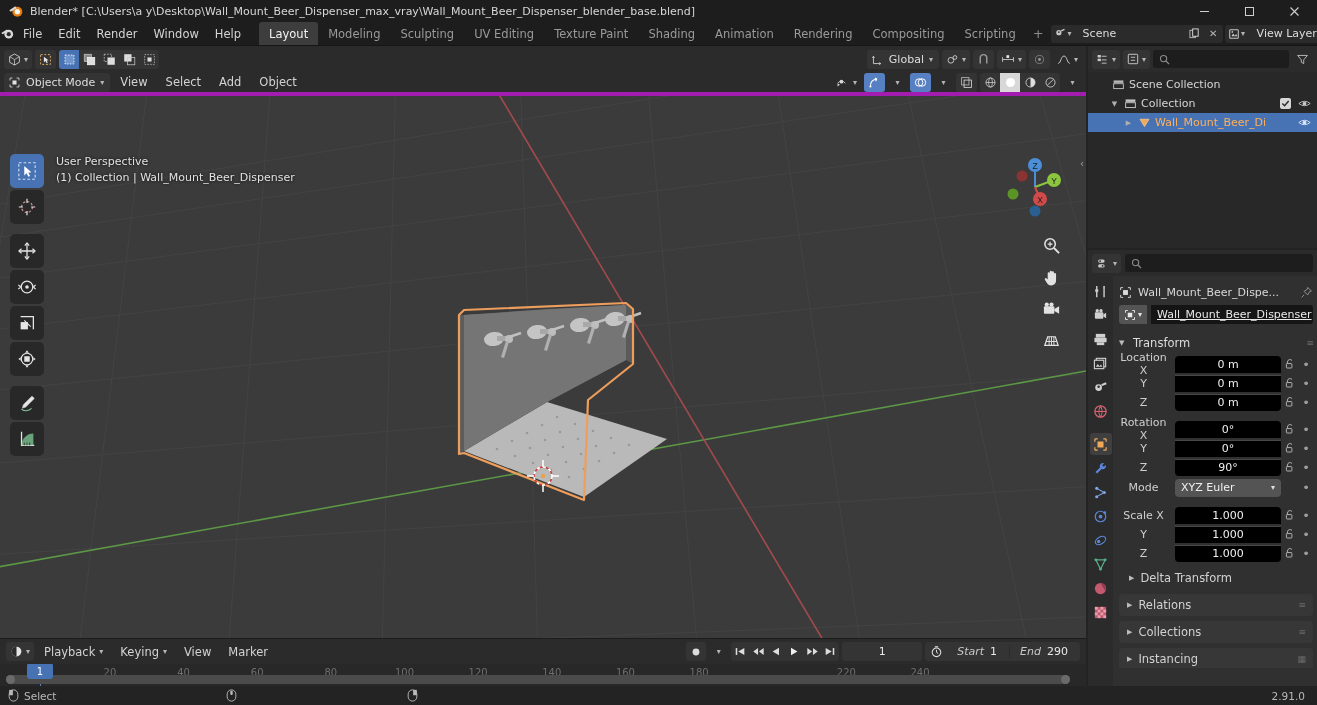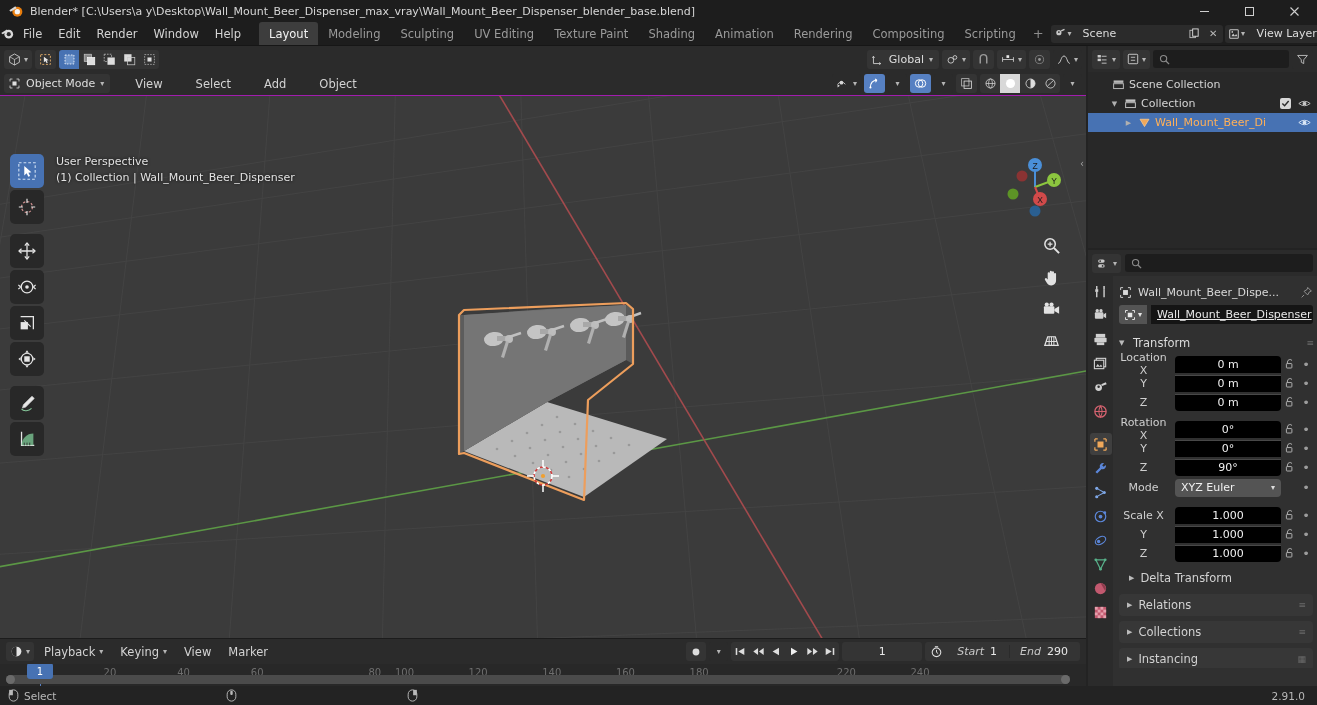--- a/index.html
+++ b/index.html
@@ -62,22 +62,22 @@
   .viewport-wrap {
     position: absolute; left: 0; top: 46px; width: 1086px; height: 592px;
     background: #303030;
   }
   .vp-header {
     height: 26px; background: #2b2b2b; display: flex; align-items: center;
     padding: 0 4px; gap: 3px; position: relative; z-index: 6;
   }
   .vp-subheader {
     height: 24px; background: #2b2b2b; display: flex; align-items: center;
-    padding: 0 4px; gap: 17px; position: relative; z-index: 6;
-    border-bottom: 1px solid #a21caf;
+    padding: 0 4px; gap: 2px; position: relative; z-index: 6;
+    border-bottom: 4px solid #a21caf;
   }
   .hbtn {
     height: 19px; min-width: 19px; background: #2b2b2b; border-radius: 3px;
     display: flex; align-items: center; justify-content: center; padding: 0 4px;
     color: #d0d0d0; font-size: 11px; gap: 3px;
   }
   .hbtn.boxed { background: #343434; }
   .hbtn.lit { background: #5680c2; }
   .seg { display: flex; background: #343434; border-radius: 3px; overflow: hidden; }
   .seg .sbtn {
@@ -824,21 +824,21 @@
           <span class="val">290</span>
         </div>
       </div>
     </div>
 
     <div class="tl-track">
       <div id="tl-ticks">
           <div class="tick-label" style="left: 109.958px;">20</div>
           <div class="tick-label" style="left: 183.598px;">40</div>
           <div class="tick-label" style="left: 257.238px;">60</div>
-          <div class="tick-label" style="left: 330.879px; margin-left: 44px;">80</div>
+          <div class="tick-label" style="left: 330.879px;">80</div>
           <div class="tick-label" style="left: 404.519px;">100</div>
           <div class="tick-label" style="left: 478.159px;">120</div>
           <div class="tick-label" style="left: 551.799px;">140</div>
           <div class="tick-label" style="left: 625.439px;">160</div>
           <div class="tick-label" style="left: 699.079px;">180</div>
           <div class="tick-label" style="left: 772.72px; margin-top: 20px;">200</div>
           <div class="tick-label" style="left: 846.36px;">220</div>
           <div class="tick-label" style="left: 920px;">240</div>
         </div>
       <div class="playhead" style="left:27px;">1</div>

